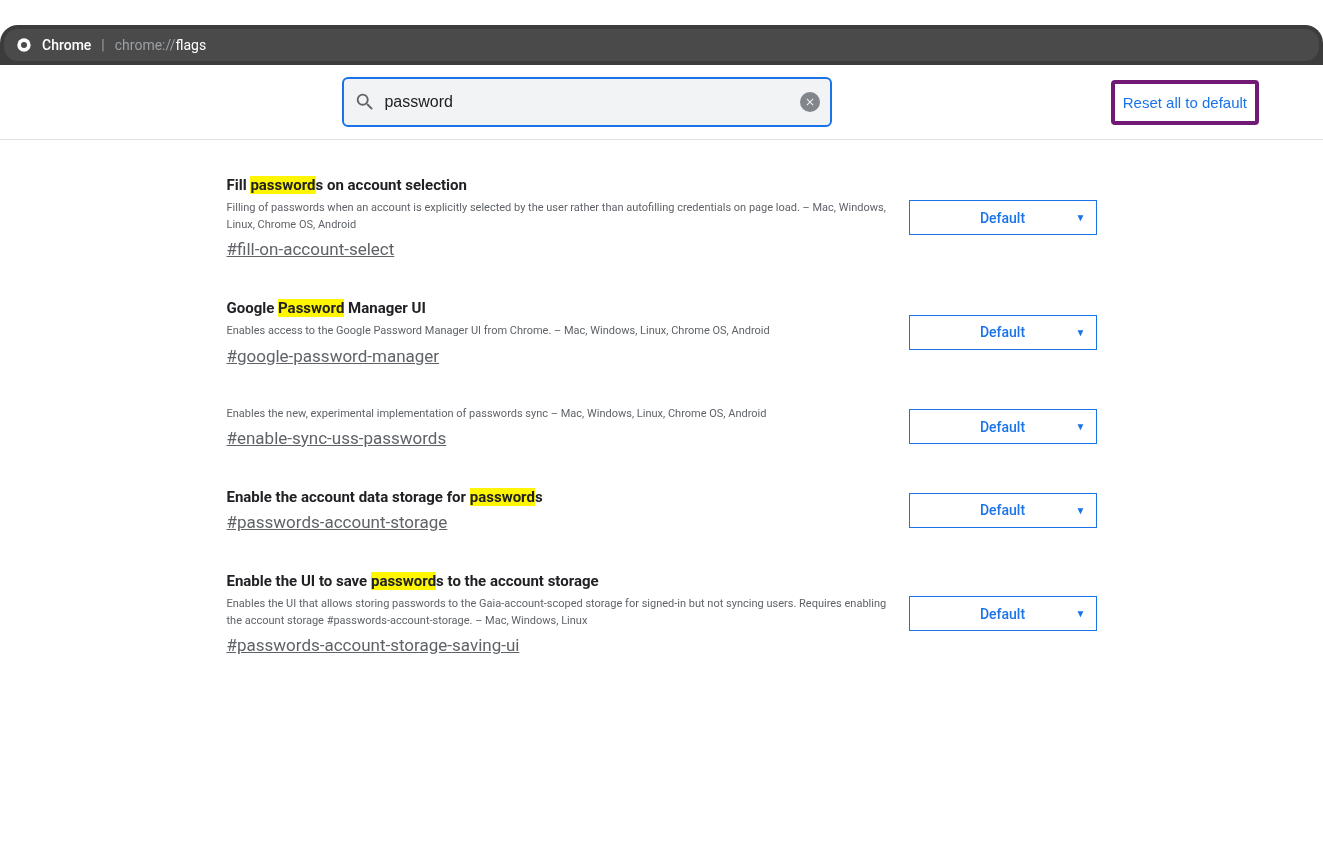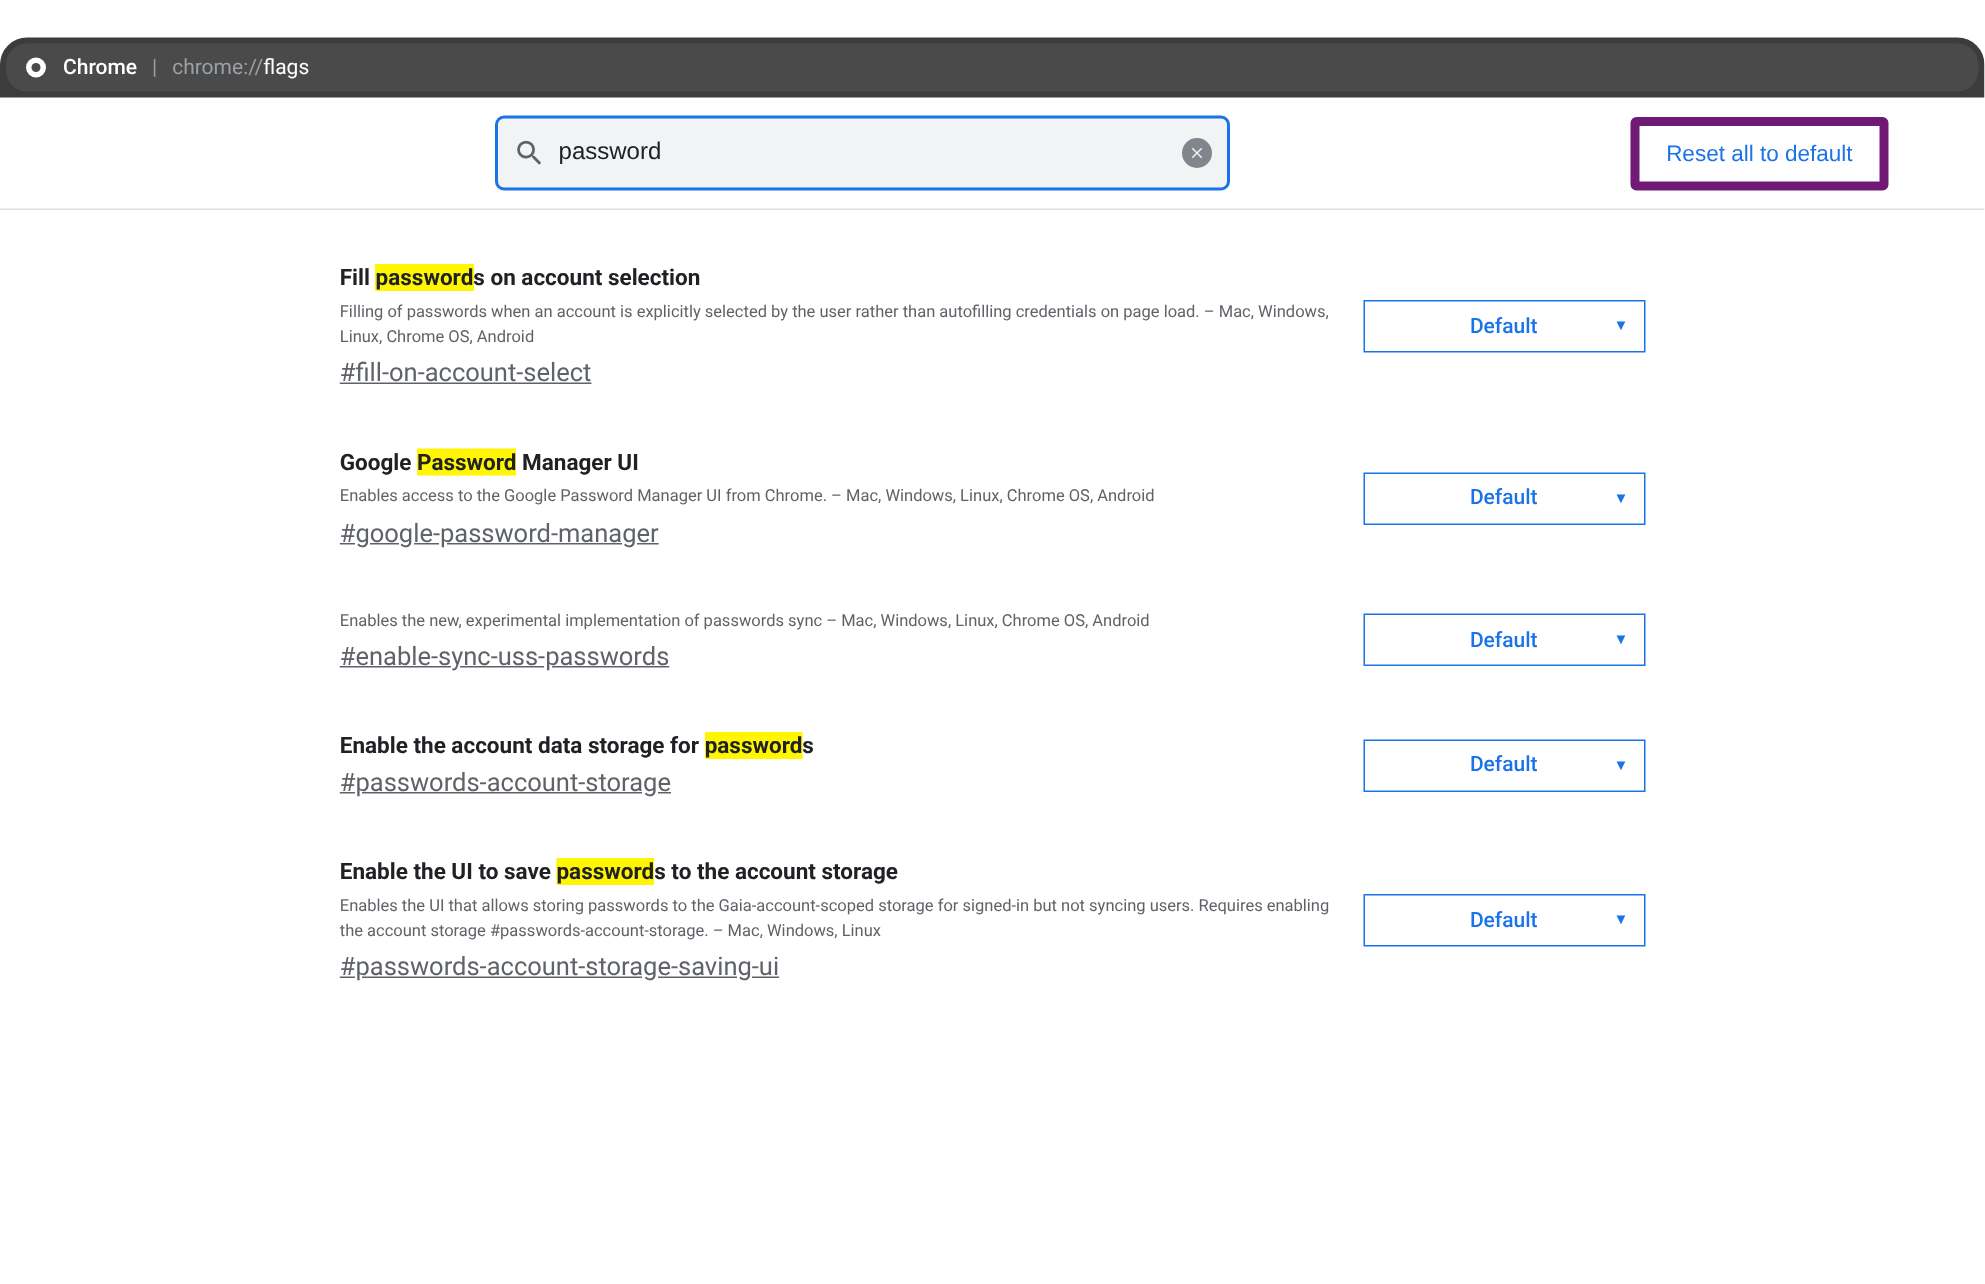--- a/index.html
+++ b/index.html
@@ -69,26 +69,26 @@
   }
   .clear-btn {
     background:#80868b;
     width:20px; height:20px;
     border-radius:50%;
     display:flex; align-items:center; justify-content:center;
     border:none; cursor:pointer;
   }
   .clear-btn svg { width:12px; height:12px; fill:#f1f3f4; }
   .reset-btn {
-    border: 6px solid #701a75;
+    border: 4px solid #701a75;
     background: #fff;
     color: #1a73e8;
     font-size: 15px;
     font-weight: 500;
-    padding: 10px 18px;
+    padding: 10px 8px;
     border-radius: 4px;
     cursor: pointer;
   }
 
   
   .content {
     max-width: 870px;
     margin: 0 auto;
     padding: 18px 0 40px 0;
   }

